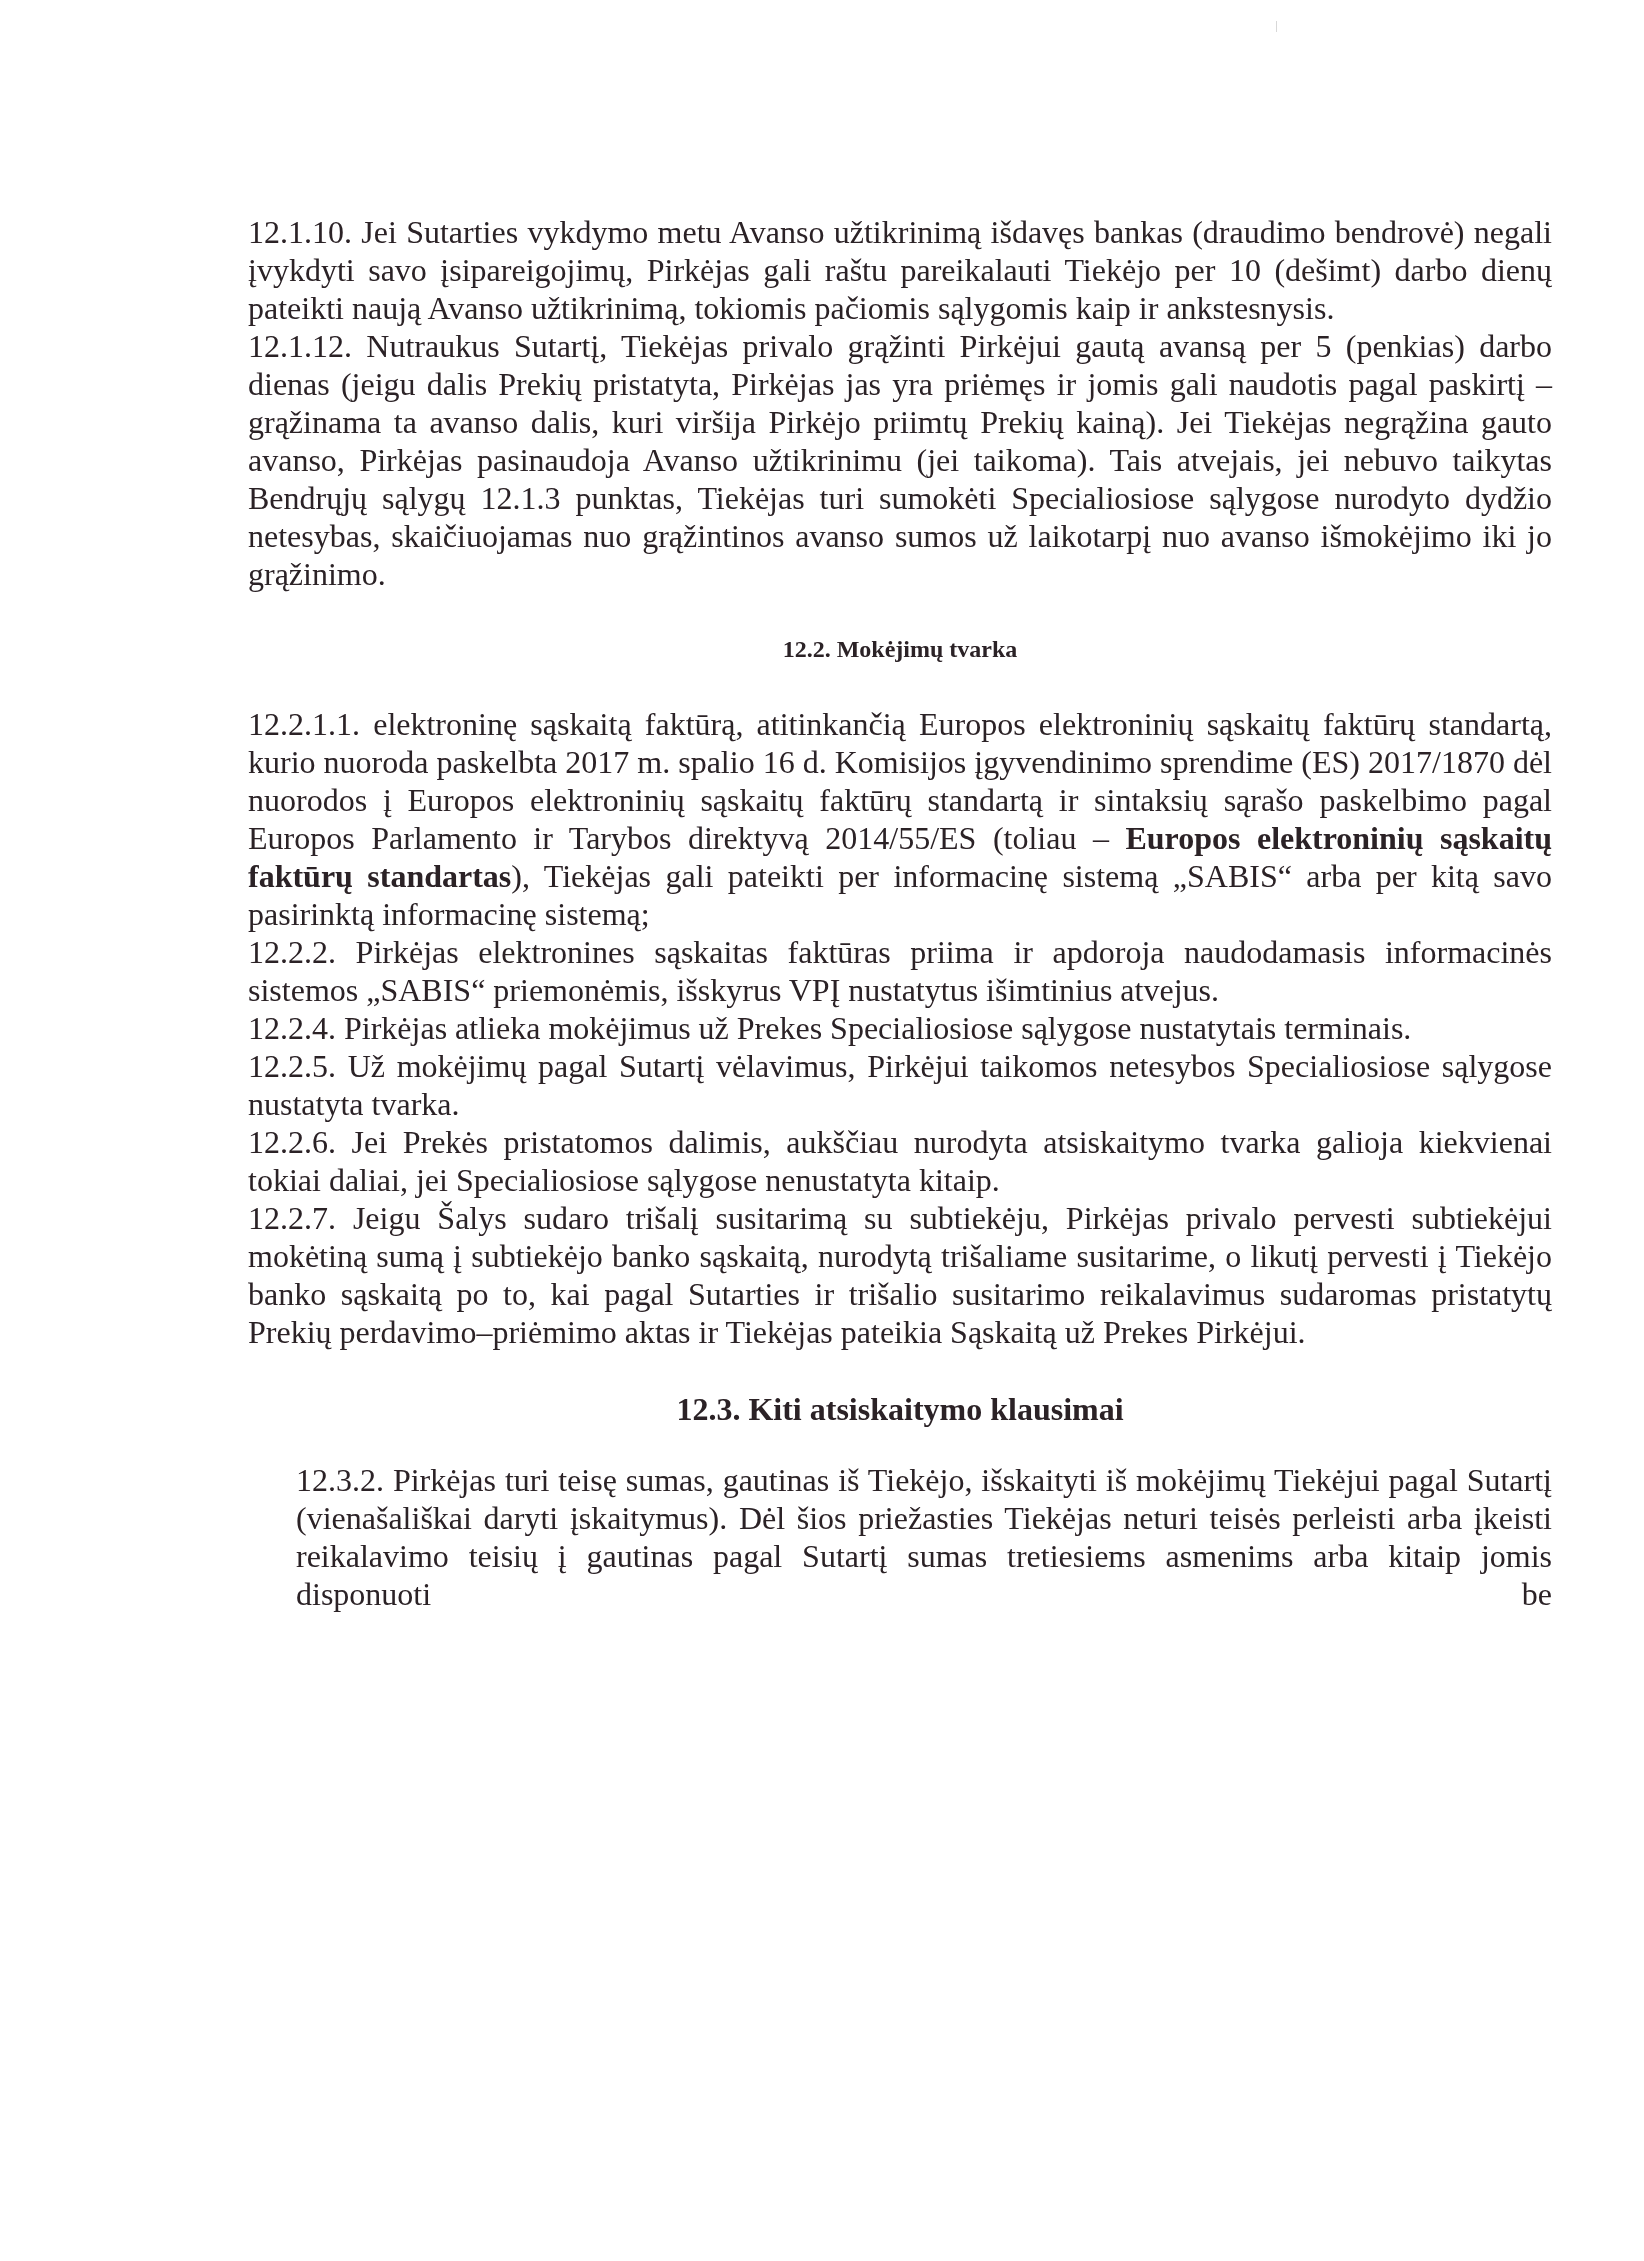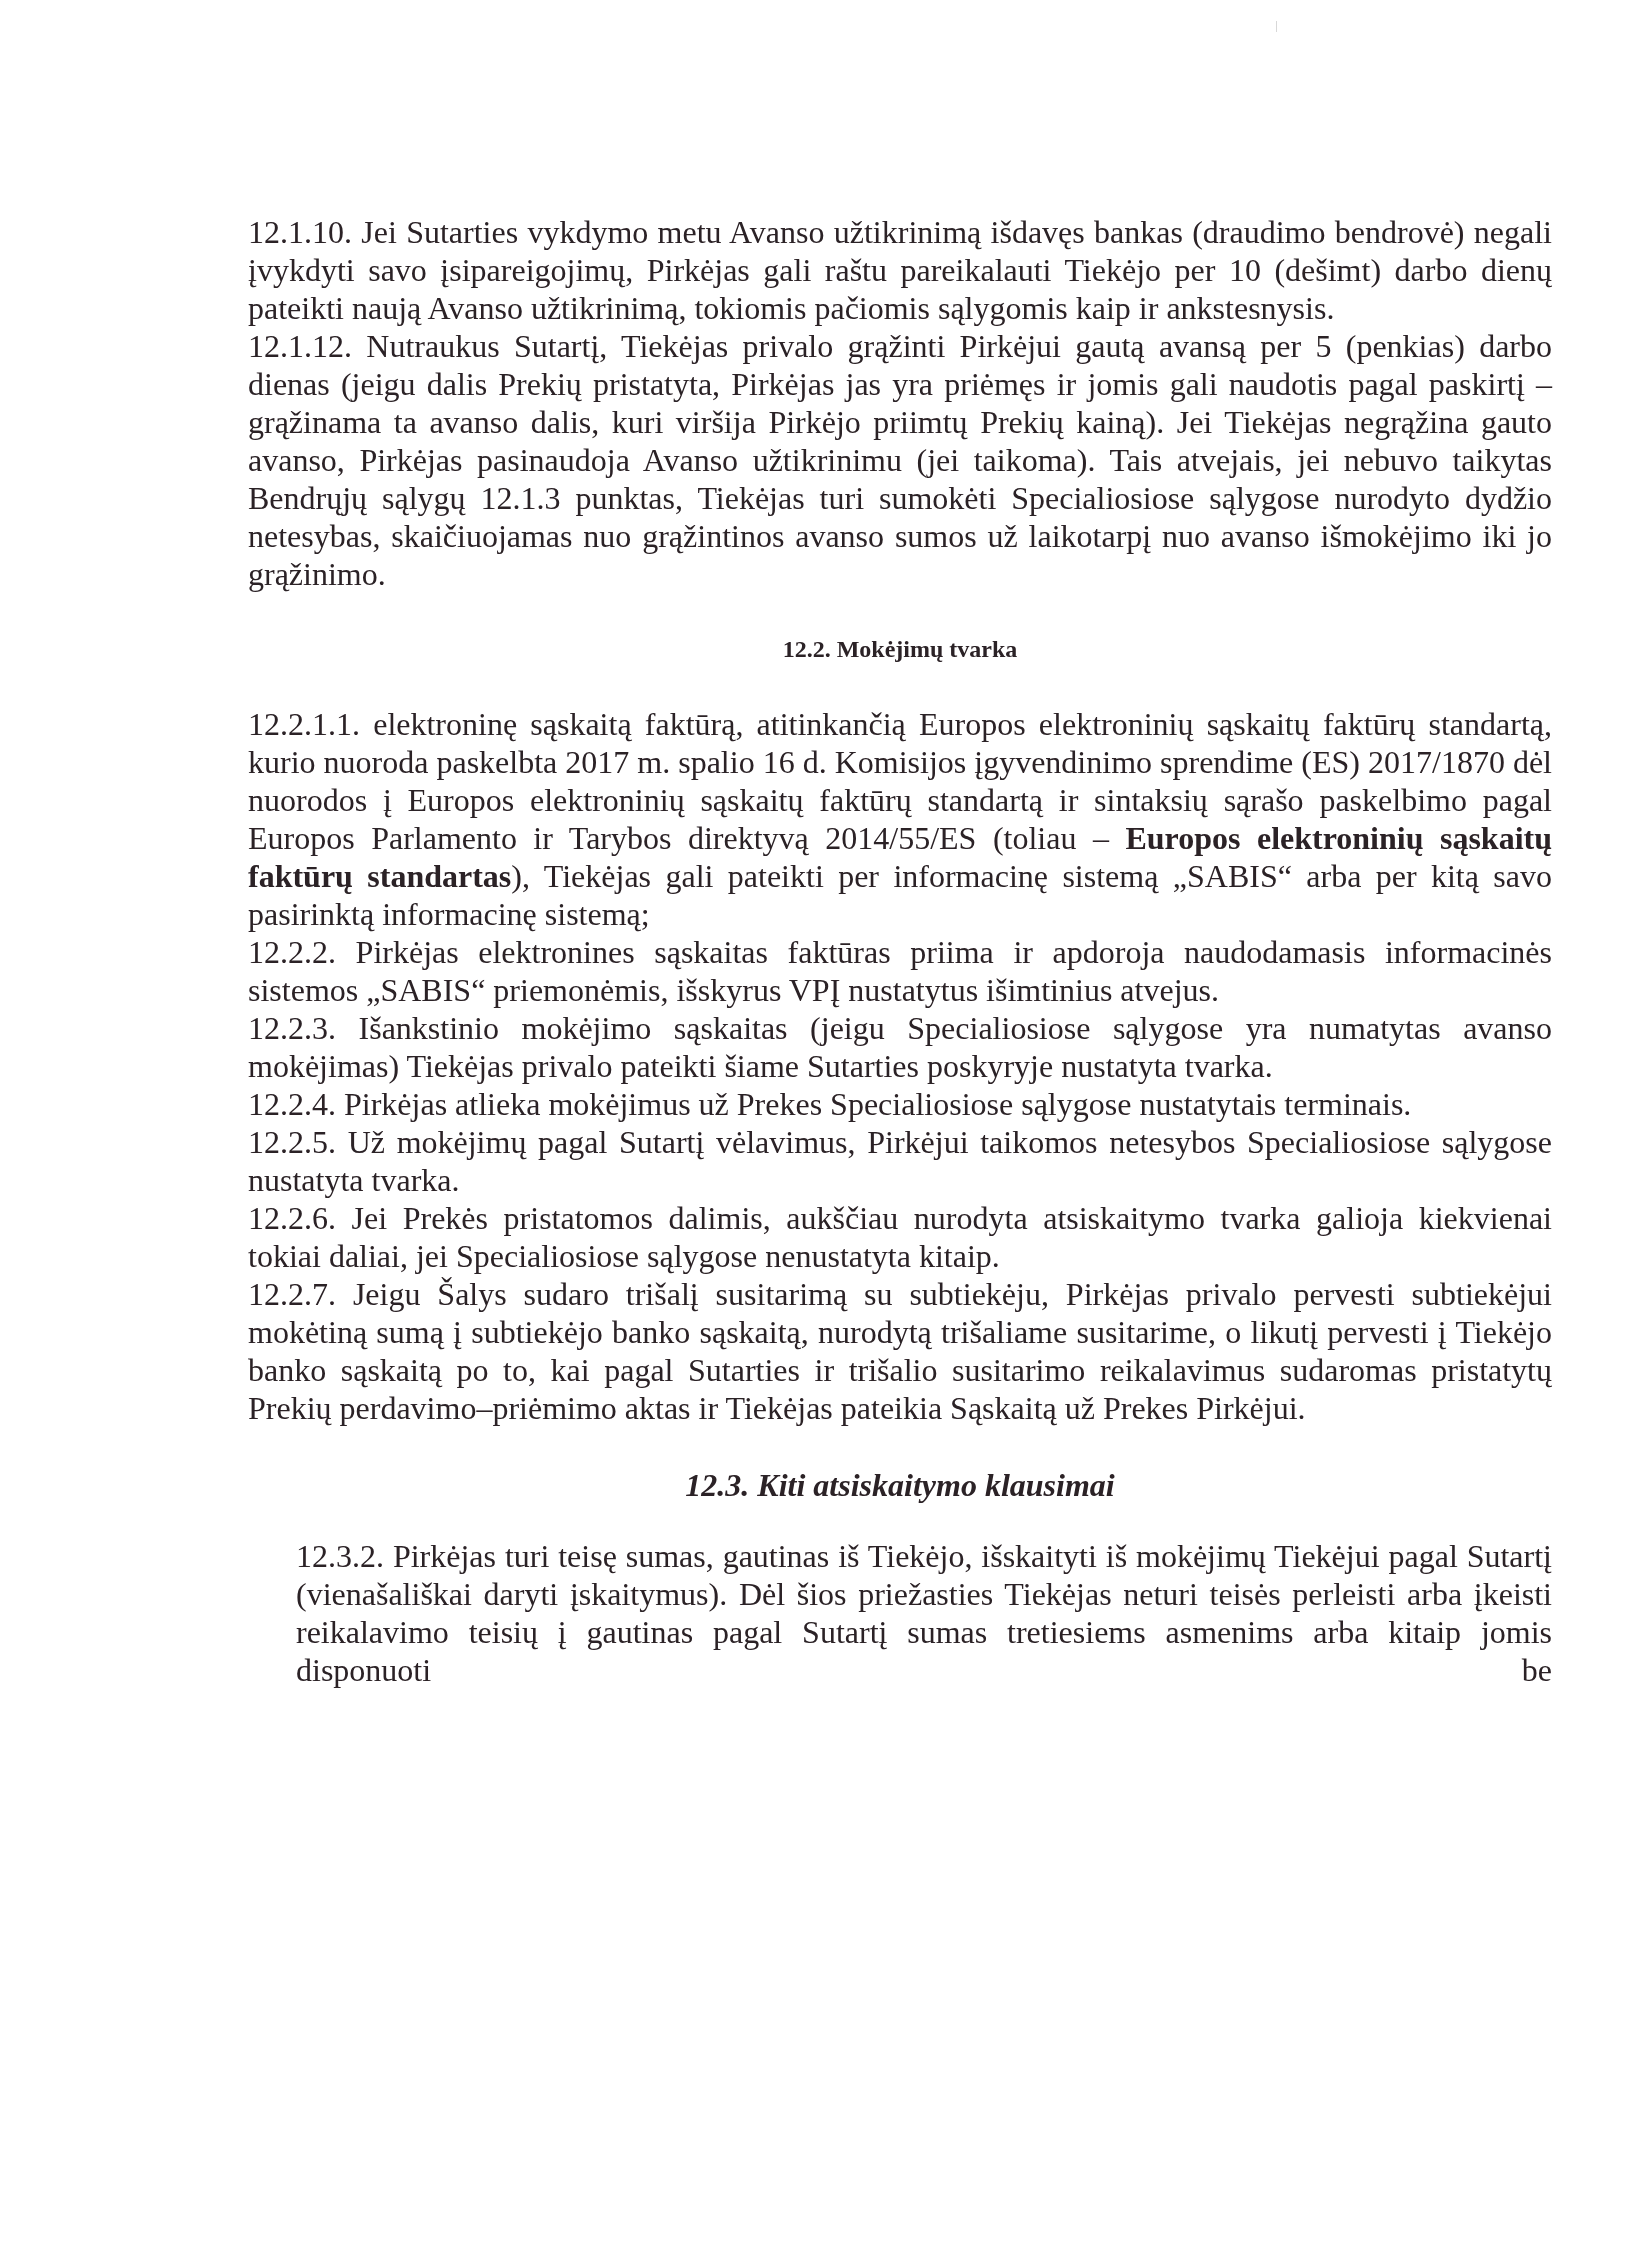--- a/index.html
+++ b/index.html
@@ -5,41 +5,40 @@
   html, body { margin: 0; padding: 0; background: #ffffff; }
   body { width: 1644px; height: 2261px; position: relative; overflow: hidden; }
   .page {
     position: absolute; left: 248px; top: 213px; width: 1304px;
     font-family: "Liberation Serif", serif;
     font-size: 32px; line-height: 38px; color: #2b2226;
   }
   .p { margin: 0; text-align: justify; text-align-last: left; }
   .h { margin: 0; text-align: center; font-weight: bold; }
   .h1 { margin-top: 37px; margin-bottom: 37px; }
-  .h2 { margin-top: 39px; margin-bottom: 33px; font-style: italic; }
+  .h2 { margin-top: 39px; margin-bottom: 33px; }
   .num { white-space: pre; }
   .u { text-underline-offset: 3.9px; }
   b { font-weight: bold; }
   .artifact { position: absolute; width: 1.3px; height: 11.6px; background: #d8d8d8; }
 </style>
 </head>
 <body>
 
 <div class="artifact" style="left:1276px; top:20.6px;"></div>
 
 <div class="page">
 
   <p class="p"><span class="num">12.1.10.</span><span> Jei Sutarties vykdymo metu Avanso užtikrinimą išdavęs bankas (draudimo bendrovė) negali įvykdyti savo įsipareigojimų, Pirkėjas gali raštu pareikalauti Tiekėjo per 10 (dešimt) darbo dienų pateikti naują Avanso užtikrinimą, tokiomis pačiomis sąlygomis kaip ir ankstesnysis.</span></p>
   <p class="p"><span class="num">12.1.12.</span><span> Nutraukus Sutartį, Tiekėjas privalo grąžinti Pirkėjui gautą avansą per 5 (penkias) darbo dienas (jeigu dalis Prekių pristatyta, Pirkėjas jas yra priėmęs ir jomis gali naudotis pagal paskirtį – grąžinama ta avanso dalis, kuri viršija Pirkėjo priimtų Prekių kainą). Jei Tiekėjas negrąžina gauto avanso, Pirkėjas pasinaudoja Avanso užtikrinimu (jei taikoma). Tais atvejais, jei nebuvo taikytas Bendrųjų sąlygų 12.1.3 punktas, Tiekėjas turi sumokėti Specialiosiose sąlygose nurodyto dydžio netesybas, skaičiuojamas nuo grąžintinos avanso sumos už laikotarpį nuo avanso išmokėjimo iki jo grąžinimo.</span></p>
 
   <h2 class="h h1" style="font-size:24px;">12.2. Mokėjimų tvarka</h2>
 
   <p class="p"><span class="num">12.2.1.1.</span><span> elektroninę sąskaitą faktūrą, atitinkančią Europos elektroninių sąskaitų faktūrų standartą, kurio nuoroda paskelbta 2017 m. spalio 16 d. Komisijos įgyvendinimo sprendime (ES) 2017/1870 dėl nuorodos į Europos elektroninių sąskaitų faktūrų standartą ir sintaksių sąrašo paskelbimo pagal Europos Parlamento ir Tarybos direktyvą </span><span class="u">2014/55/ES</span><span> (toliau – </span><b>Europos elektroninių sąskaitų faktūrų standartas</b><span>), Tiekėjas gali pateikti per informacinę sistemą „SABIS“ arba per kitą savo pasirinktą informacinę sistemą;</span></p>
   <p class="p"><span class="num">12.2.2.</span><span>    Pirkėjas elektronines sąskaitas faktūras priima ir apdoroja naudodamasis informacinės sistemos „SABIS“ priemonėmis, išskyrus VPĮ nustatytus išimtinius atvejus.</span></p>
-  <p class="p"><span class="num">12.2.3.</span><span> Išankstinio mokėjimo sąskaitas (jeigu Specialiosiose sąlygose yra numatytas avanso mokėjimas) Tiekėjas privalo pateikti šiame Sutarties poskyryje nustatyta tvarka.</span></p>
   <p class="p"><span class="num">12.2.4.</span><span>  Pirkėjas atlieka mokėjimus už Prekes Specialiosiose sąlygose nustatytais terminais.</span></p>
   <p class="p"><span class="num">12.2.5.</span><span>  Už mokėjimų pagal Sutartį vėlavimus, Pirkėjui taikomos netesybos Specialiosiose sąlygose nustatyta tvarka.</span></p>
   <p class="p"><span class="num">12.2.6.</span><span>  Jei Prekės pristatomos dalimis, aukščiau nurodyta atsiskaitymo tvarka galioja kiekvienai tokiai daliai, jei Specialiosiose sąlygose nenustatyta kitaip.</span></p>
   <p class="p"><span class="num">12.2.7.</span><span> Jeigu Šalys sudaro trišalį susitarimą su subtiekėju, Pirkėjas privalo pervesti subtiekėjui mokėtiną sumą į subtiekėjo banko sąskaitą, nurodytą trišaliame susitarime, o likutį pervesti į Tiekėjo banko sąskaitą po to, kai pagal Sutarties ir trišalio susitarimo reikalavimus sudaromas pristatytų Prekių perdavimo–priėmimo aktas ir Tiekėjas pateikia Sąskaitą už Prekes Pirkėjui.</span></p>
 
   <h2 class="h h2" style="font-size:32px;">12.3. Kiti atsiskaitymo klausimai</h2>
 
   <p class="p" style="text-align-last: justify; margin-left: 48px;"><span class="num">12.3.2.</span><span>  Pirkėjas turi teisę sumas, gautinas iš Tiekėjo, išskaityti iš mokėjimų Tiekėjui pagal Sutartį (vienašališkai daryti įskaitymus). Dėl šios priežasties Tiekėjas neturi teisės perleisti arba įkeisti reikalavimo teisių į gautinas pagal Sutartį sumas tretiesiems asmenims arba kitaip jomis disponuoti be</span></p>
 
 </div>

